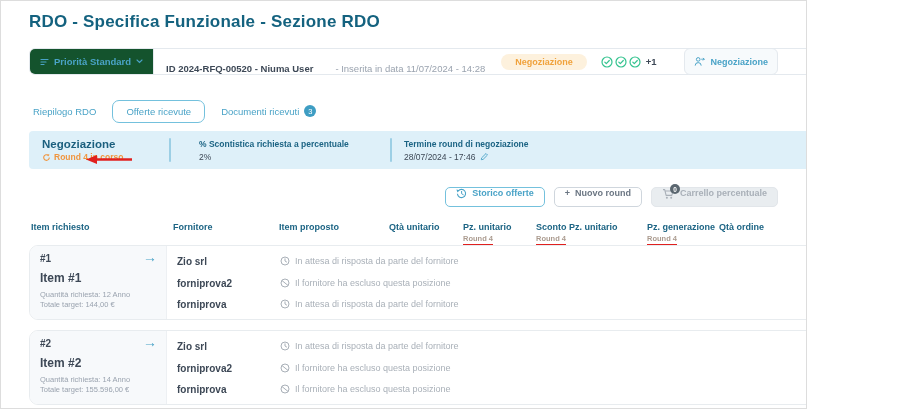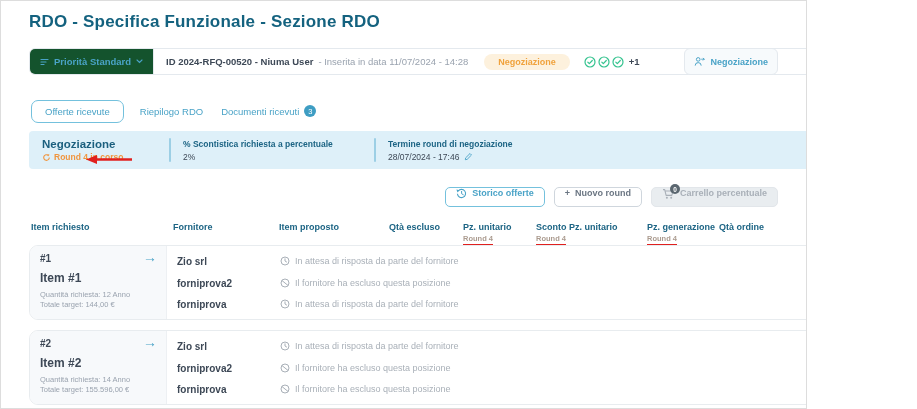--- a/index.html
+++ b/index.html
@@ -7,41 +7,41 @@
   .page {
     position:relative; width:807px; height:409px; overflow:hidden;
     background:#fff; border:1px solid #ddd;
     font-family:"Liberation Sans", sans-serif; -webkit-font-smoothing:antialiased;
   }
   .page-title { position:absolute; left:28px; top:11px; font-size:17px; font-weight:700; color:#14627f; letter-spacing:.2px; }
 
   
   .header-bar { position:absolute; left:28px; top:47px; width:792px; height:27px; border:1px solid #e4e9ee; border-radius:6px; background:#fff; display:flex; align-items:stretch; }
   .priority-pill { display:flex; align-items:center; gap:5px; padding:0 10px; background:#14532d; border-right:1px solid #e4e9ee; border-radius:5px 0 0 5px; color:#4aa3c7; font-size:9.5px; font-weight:700; cursor:pointer; white-space:nowrap; }
-  .id-line { display:flex; align-items:center; margin-left:12px; font-size:9.5px; gap:5px; white-space:nowrap; }
+  .id-line { display:flex; align-items:flex-end; margin-left:12px; font-size:9.5px; gap:22px; white-space:nowrap; }
   .id-bold { font-weight:700; color:#3d4856; }
   .id-gray { color:#9aa3af; }
   .status-badge { margin-left:16px; align-self:center; background:#fdf1dd; color:#f0a23c; font-weight:700; font-size:9px; padding:3px 14px; border-radius:10px; white-space:nowrap; }
   .checks { display:flex; align-items:center; gap:2px; margin-left:14px; }
   .plus-one { font-size:9.5px; font-weight:700; color:#3d4856; margin-left:3px; }
   .share-btn { position:absolute; top:47px; right:28px; height:27px; display:flex; align-items:center; gap:5px; padding:0 9px; border:1px solid #e4e9ee; border-radius:6px; background:#f7fafc; color:#4aa3c7; font-size:9px; font-weight:700; cursor:pointer; white-space:nowrap; }
 
   
   .tabs { position:absolute; left:30px; top:98px; display:flex; align-items:center; gap:14px; font-size:9.5px; color:#4aa3c7; }
   .tab { cursor:pointer; padding:6px 2px; display:flex; align-items:center; white-space:nowrap; }
   .tab.active { border:1.5px solid #74c1dd; border-radius:7px; padding:5px 13px; background:#fff; }
   .tab-badge { display:inline-flex; width:12px; height:12px; border-radius:50%; background:#3e9dc3; color:#fff; font-size:7.5px; align-items:center; justify-content:center; margin-left:5px; }
 
   
   .band { position:absolute; left:28px; top:130px; width:861px; height:38px; background:#def0f9; border-radius:4px; display:flex; align-items:center; color:#1c6484; }
   .band-col1 { width:140px; padding-left:13px; }
   .band-title { font-size:11.5px; font-weight:700; color:#1b5f7e; }
   .band-round { display:flex; align-items:center; gap:3px; margin-top:2px; color:#f0953f; font-size:8.5px; font-weight:700; white-space:nowrap; }
   .band-sep { width:2px; height:24px; background:#9ccfe5; border-radius:1px; }
-  .band-col2 { width:203px; padding-left:12px; }
+  .band-col2 { width:203px; padding-left:12px;margin-left:16px; }
   .band-col3 { padding-left:12px; }
   .band-label { font-size:8.5px; font-weight:700; white-space:nowrap; }
   .band-value { font-size:8.5px; color:#3d4856; margin-top:3px; display:flex; align-items:center; gap:5px; }
   .annot-arrow { position:absolute; left:85px; top:150px; }
 
   
   .toolbar { position:absolute; top:186px; right:28px; display:flex; gap:9px; align-items:center; }
   .btn { height:20px; display:flex; align-items:flex-start; gap:5px; border-radius:5px; font-size:9px; font-weight:700; padding:0 10px; cursor:pointer; white-space:nowrap; }
   .btn-history { border:1.5px solid #74c1dd; color:#4aa3c7; background:#fff; }
   .btn-newround { border:1px solid #cfd6dd; color:#6b7683; background:#fff; }
@@ -125,25 +125,25 @@
       <svg width="11" height="11" viewBox="0 0 11 11">
           <circle cx="4.2" cy="3.4" r="1.8" fill="none" stroke="#4aa3c7" stroke-width="1"></circle>
           <path d="M1.2 9.6a3 3 0 0 1 6 0" fill="none" stroke="#4aa3c7" stroke-width="1"></path>
           <path d="M7.6 3.2h2.6M9.2 2.2l1 1-1 1" fill="none" stroke="#4aa3c7" stroke-width="0.9" stroke-linecap="round" stroke-linejoin="round"></path>
         </svg>
     </span>
     <span>Negoziazione</span>
   </button>
 
   <div class="tabs">
+    <div class="tab">
+        <span>Riepilogo RDO</span>
+      </div>
     <div class="tab active">
         <span>Offerte ricevute</span>
-      </div>
-    <div class="tab">
-        <span>Riepilogo RDO</span>
       </div>
     <div class="tab">
       <span>Documenti ricevuti</span>
       <span class="tab-badge">3</span>
     </div>
   </div>
 
   <div class="band">
     <div class="band-col1">
       <div class="band-title">Negoziazione</div>
@@ -210,21 +210,21 @@
         <span class="cart-badge">0</span>
       </span>
       <span>Carrello percentuale</span>
     </button>
   </div>
 
   <div class="thead">
     <div class="th" style="left:30px">Item richiesto</div>
     <div class="th" style="left:172px">Fornitore</div>
     <div class="th" style="left:278px">Item proposto</div>
-    <div class="th" style="left:388px">Qtà escluso</div>
+    <div class="th" style="left:388px">Qtà unitario</div>
     <div class="th" style="left:462px">
       <span>Pz. unitario</span>
       <span class="th-sub">Round 4</span>
     </div>
     <div class="th" style="left:535px">
       <span>Sconto Pz. unitario</span>
       <span class="th-sub">Round 4</span>
     </div>
     <div class="th" style="left:646px">
       <span>Pz. generazione</span>

